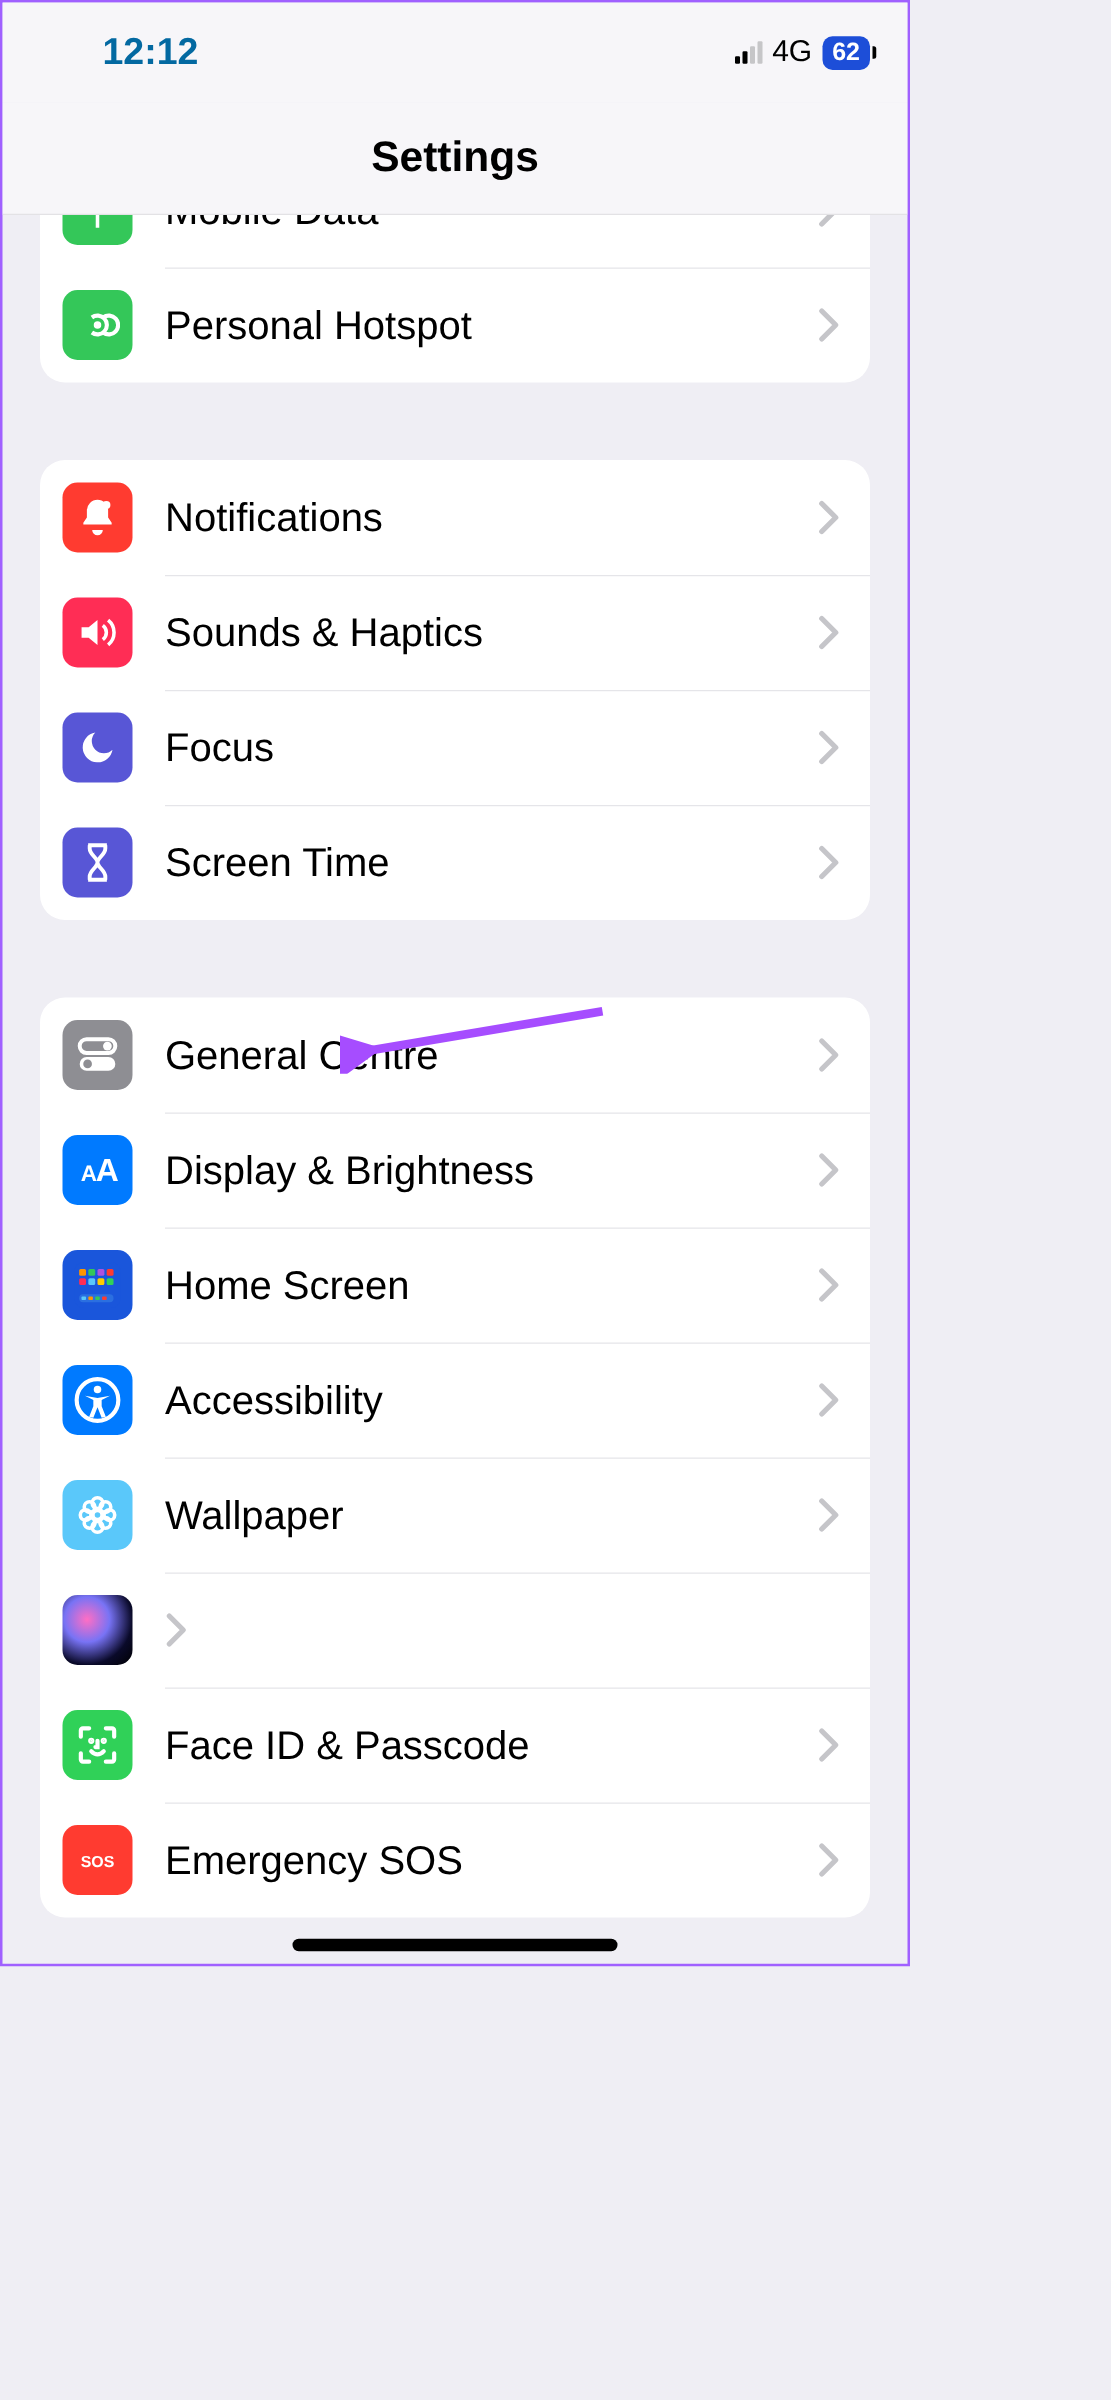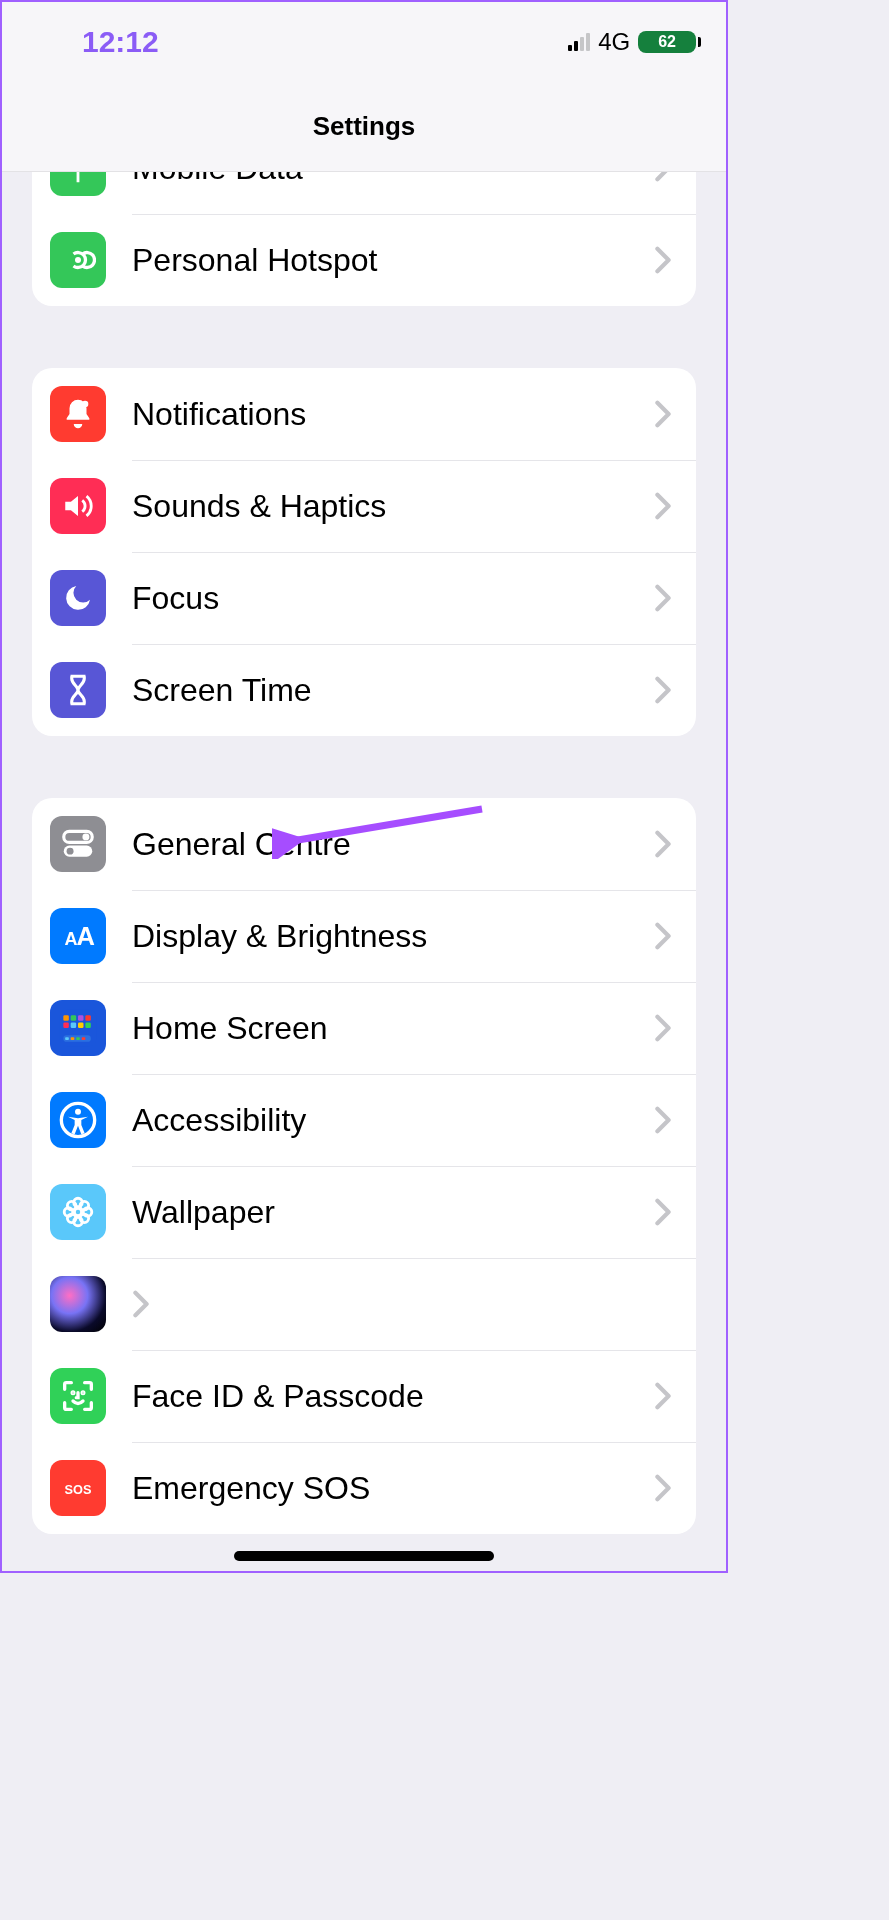--- a/index.html
+++ b/index.html
@@ -20,21 +20,21 @@
     background: #f7f6f9;
     display: flex;
     align-items: center;
     justify-content: space-between;
     padding: 0 30px;
     z-index: 10;
   }
   .status-time {
     font-size: 30px;
     font-weight: 600;
-    color: #8b5cf6;
+    color: #0369a1;
     margin-left: 50px;
   }
   .status-right {
     display: flex;
     align-items: center;
     gap: 8px;
   }
   .signal-bars {
     display: flex;
     align-items: flex-end;
@@ -43,25 +43,25 @@
   }
   .signal-bars span {
     width: 4px;
     background: #c6c6c8;
     border-radius: 1px;
   }
   .signal-bars span.on { background: #000; }
   .sb1 { height: 6px; } .sb2 { height: 10px; } .sb3 { height: 14px; } .sb4 { height: 18px; }
   .net-label { font-size: 24px; font-weight: 500; color: #000; }
   .battery-pill {
-    background: #15803d;
+    background: #1d4ed8;
     color: #fff;
-    font-size: 16px;
+    font-size: 20px;
     font-weight: 700;
-    padding: 2px 20px;
+    padding: 2px 8px;
     border-radius: 8px;
     position: relative;
   }
   .battery-pill::after {
     content: '';
     position: absolute;
     right: -5px; top: 50%;
     transform: translateY(-50%);
     width: 3px; height: 10px;
     background: #000;
@@ -71,21 +71,21 @@
     position: absolute;
     top: 80px; left: 0; right: 0;
     height: 90px;
     background: #f7f6f9;
     display: flex;
     align-items: center;
     justify-content: center;
     border-bottom: 1px solid rgba(0,0,0,0.08);
     z-index: 10;
   }
-  .nav-title { font-size: 26px; font-weight: 600; color: #000; text-align: right; }
+  .nav-title { font-size: 34px; font-weight: 600; color: #000; text-align: right; }
 
   
   .content {
     position: absolute;
     top: 170px; left: 0; right: 0; bottom: 0;
     overflow: hidden;
   }
   .scroll {
     position: absolute;
     top: -50px; 

